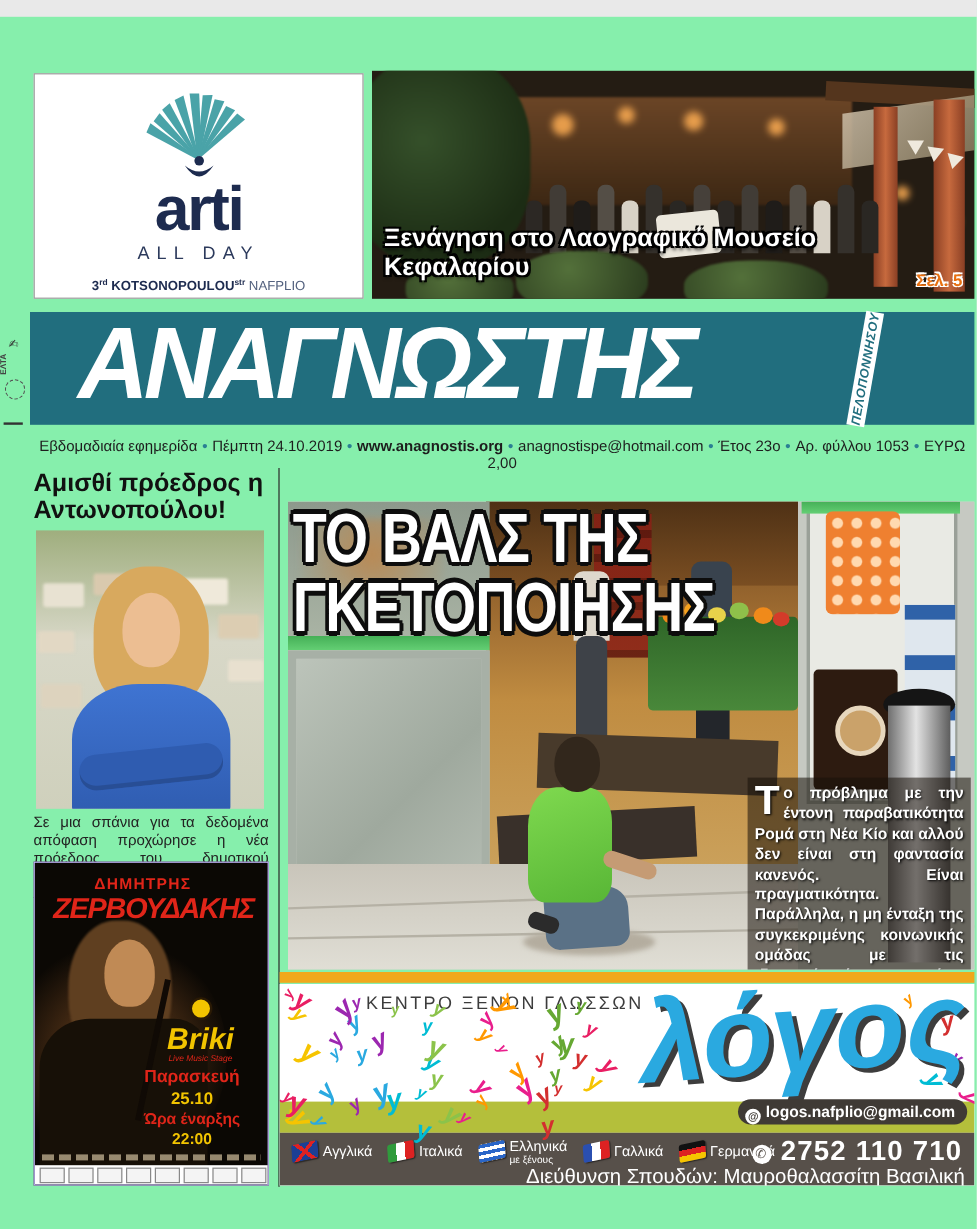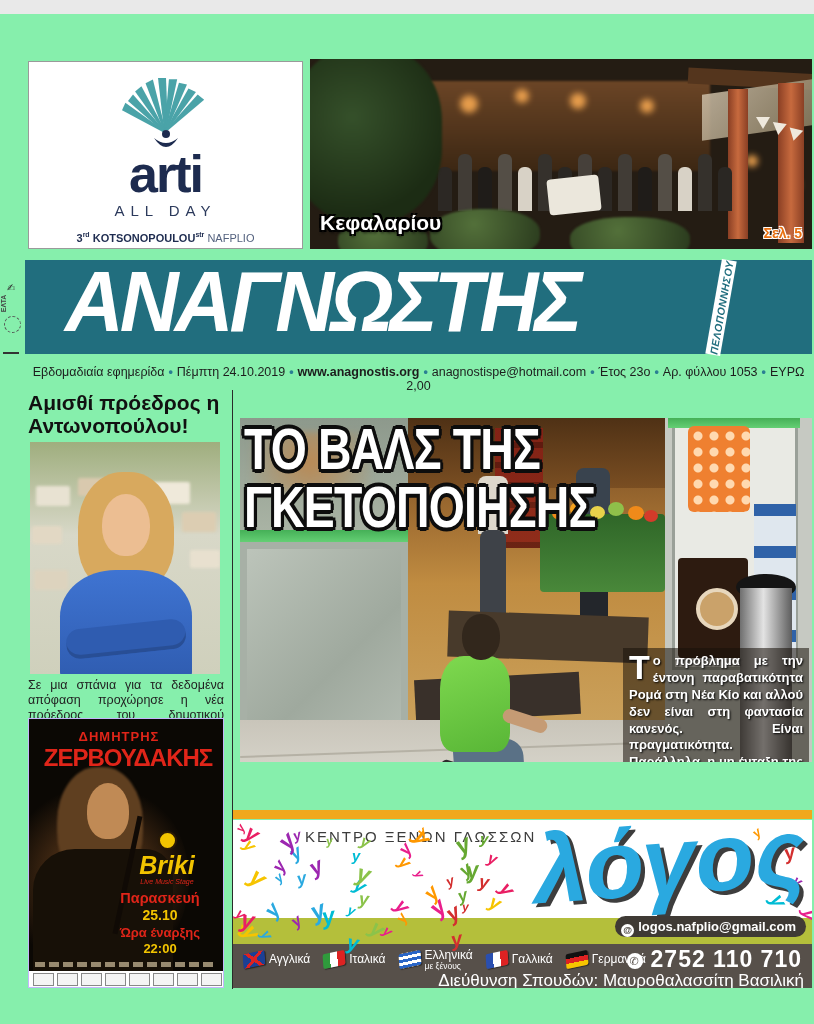--- a/index.html
+++ b/index.html
@@ -69,40 +69,40 @@
 
   
   .poster{left:28px;top:704px;width:194px;height:268px;background:#0b0804;border:1px solid #c4b5fd;overflow:hidden;}
   .po-glow{left:-20px;top:60px;width:180px;height:200px;border-radius:50%;
            background:radial-gradient(circle,#7a4a22 0%,rgba(20,10,4,0) 70%);}
   .po-hair{left:28px;top:48px;width:86px;height:120px;background:#5f3f20;border-radius:46%;filter:blur(1px);}
   .po-face{left:58px;top:64px;width:42px;height:56px;background:#c08a55;border-radius:50% 50% 44% 44%;}
   .po-body{left:4px;top:130px;width:140px;height:136px;background:#171007;border-radius:30% 20% 0 0;}
   .po-mic{left:96px;top:96px;width:5px;height:120px;background:#100a05;transform:rotate(12deg);}
   .po-first{right:24px;top:10px;width:160px;text-align:center;font-size:13px;font-weight:bold;color:#e02519;letter-spacing:1px;}
-  .po-last{left:8px;top:25px;width:182px;text-align:center;font-size:24px;font-weight:bold;color:#e02519;letter-spacing:-1px;}
+  .po-last{left:8px;top:25px;width:182px;text-align:center;font-size:24px;font-weight:bold;color:#e02519;letter-spacing:-1px;font-style:italic;}
   .po-briki{right:8px;top:112px;text-align:center;width:96px;}
   .po-briki .icon{display:inline-block;width:15px;height:15px;border-radius:50%;background:#f2c400;border:2px solid #2a1a05;}
   .po-briki .name{font-size:25px;font-weight:900;font-style:italic;color:#f2c400;line-height:.9;}
   .po-briki .sub{font-size:7px;color:#e02519;font-style:italic;margin-top:1px;}
   .po-date{right:8px;top:170px;width:110px;text-align:center;line-height:1.25;}
   .po-date .r{color:#e02519;font-weight:bold;font-size:14.5px;}
   .po-date .y{color:#f2c400;font-weight:bold;font-size:14px;}
   .po-tiny{left:6px;bottom:20px;right:6px;height:5px;
      background:repeating-linear-gradient(90deg,#b9a98a 0 10px,rgba(0,0,0,0) 10px 14px);opacity:.8;}
   .po-strip{left:0;bottom:0;width:100%;height:16px;background:#fff;display:flex;gap:3px;align-items:center;padding-left:4px;}
   .po-strip i{display:block;width:19px;height:11px;background:#f4f4f4;border:1px solid #888;}
 
   
   .banner{left:240px;top:378px;width:572px;height:24px;background:#69a96a;color:#fff;
           font-family:"Liberation Serif","DejaVu Serif",serif;font-weight:bold;font-size:16px;
           line-height:24px;padding-left:8px;box-sizing:border-box;white-space:nowrap;}
 
   
-  .main-photo{left:240px;top:404px;width:572px;height:344px;background:#d8d5cc;overflow:hidden;}
+  .main-photo{left:240px;top:404px;width:572px;height:390px;background:#d8d5cc;overflow:hidden;}
   .mp-interior{left:165px;top:0;width:260px;height:302px;background:linear-gradient(180deg,#6e4520 0%,#9c6a30 30%,#c08c41 55%,#caa05a 100%);}
   .mp-shelftop{left:165px;top:0;width:260px;height:70px;background:linear-gradient(180deg,#4f3115,#7a4e22);}
   .mp-redshelf{left:255px;top:10px;width:48px;height:120px;background:repeating-linear-gradient(180deg,#8a1f15 0 14px,#5f140d 14px 20px);opacity:.85;}
   .mp-produce{left:300px;top:96px;width:125px;height:78px;background:linear-gradient(180deg,#2f6628,#49883a);border-radius:4px;}
   .fruit{position:absolute;border-radius:50%;filter:blur(.5px);}
   .mp-mat1{left:208px;top:196px;width:200px;height:46px;background:#483a2b;transform:rotate(2deg);}
   .mp-mat2{left:175px;top:258px;width:165px;height:42px;background:#39302a;transform:rotate(-3deg);}
   .mp-person{position:absolute;border-radius:8px 8px 0 0;}
   .mp-ldoor-glass{left:0;top:0;width:168px;height:112px;background:linear-gradient(180deg,#8d998c,#a9b3a4);}
   .mp-ldoor-glass .warm{position:absolute;left:10px;top:14px;width:120px;height:60px;background:radial-gradient(circle,#b98a55,rgba(0,0,0,0));filter:blur(3px);}
@@ -226,20 +226,21 @@
         <div class="tp-person" style="left: 368px; width: 14px; height: 44px; background: rgb(216, 210, 198);"></div>
         <div class="tp-person" style="left: 388px; width: 14px; height: 57px; background: rgb(53, 49, 44);"></div>
         <div class="tp-person" style="left: 408px; width: 14px; height: 44px; background: rgb(42, 39, 35);"></div>
       </div>
     <div class="abs tp-table"></div>
     <div class="abs tp-tree"></div>
     <div class="abs tp-bush" style="left:120px;top:150px;width:110px;height:50px;"></div>
     <div class="abs tp-bush" style="left:260px;top:158px;width:120px;height:46px;"></div>
     <div class="abs tp-bush" style="left:28px;top:160px;width:90px;height:44px;"></div>
     <div class="abs tp-caption">
+      <div>Ξενάγηση στο Λαογραφικό Μουσείο</div>
       <div>Κεφαλαρίου</div>
     </div>
     <div class="abs tp-pageref">Σελ. 5</div>
   </div>
 
   <div class="abs stamp">
     <span class="b">✍</span>
     <span class="t">ΕΛΤΑ</span>
     <span class="c"></span>
     <span class="l"></span>

